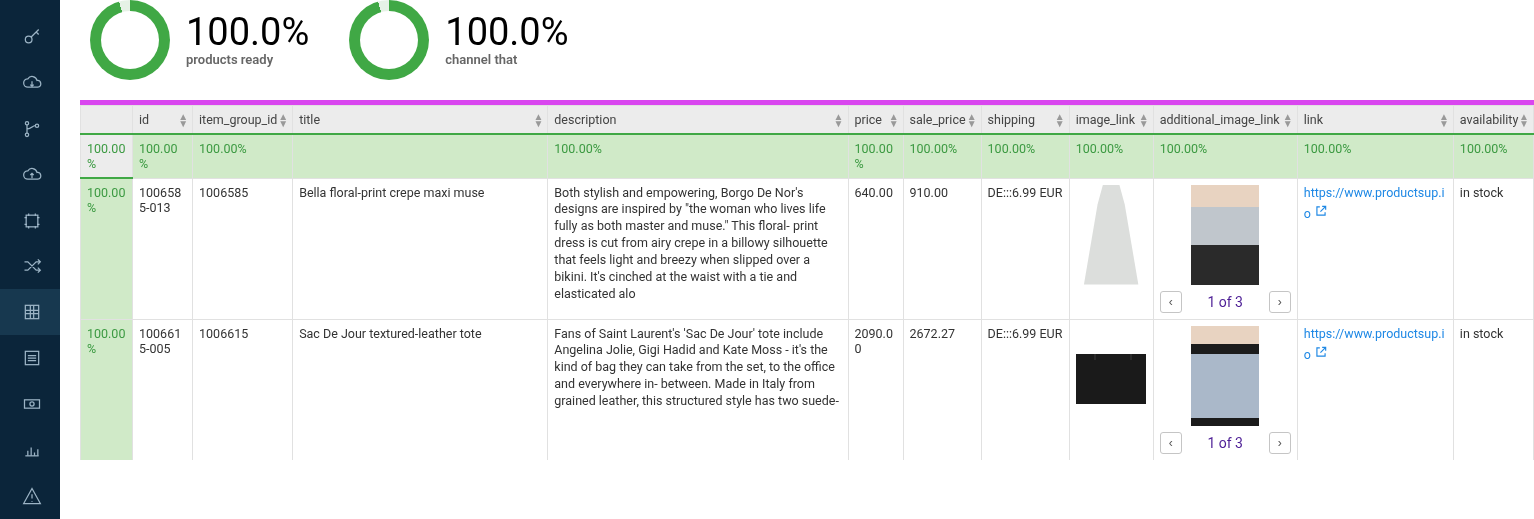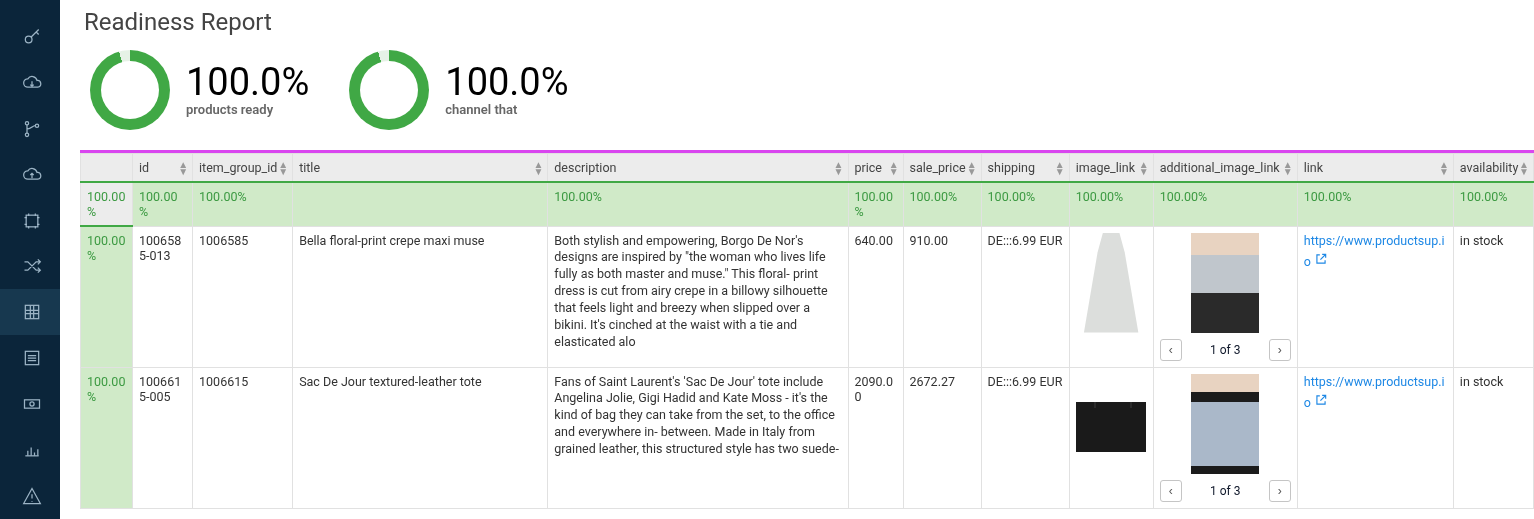--- a/index.html
+++ b/index.html
@@ -67,21 +67,21 @@
     font-weight: 400;
     color: #000000;
     line-height: 1;
   }
   .gauge-text .small {
     font-size: 13px;
     color: #666;
     font-weight: 600;
     margin-top: 1px;
   }
-  .table-wrap { border-top: 3px solid #d946ef; overflow-x: auto; overflow-y: auto; height: 360px; }
+  .table-wrap { border-top: 5px solid #d946ef; overflow-x: auto; overflow-y: auto; height: 360px; }
   table.grid { border-collapse: collapse; width: 100%; table-layout: fixed; }
   table.grid th, table.grid td {
     border: 1px solid #e1e1e1;
     padding: 6px 6px;
     text-align: left;
     vertical-align: top;
     font-size: 12.5px;
     word-wrap: break-word;
   }
   table.grid th {
@@ -163,21 +163,21 @@
     height: 22px;
     border: 1px solid #c5c5c5;
     background: #fff;
     border-radius: 3px;
     font-size: 12px;
     padding: 0;
     line-height: 1;
     cursor: pointer;
     color: #555;
   }
-  .pager span { font-size: 12px; color: #0f172a; }
+  .pager span { font-size: 14px; color: #4c1d95; }
 </style>
 </head>
 <body>
 
 <div class="layout">
   <div class="sidebar">
     <div class="side-icon">
       <svg viewBox="0 0 24 24">
           <circle cx="8" cy="15" r="4"></circle>
           <path d="M11 12 L20 3 M17 6 L20 9"></path>
@@ -240,21 +240,20 @@
     </div>
     <div class="side-icon">
       <svg viewBox="0 0 24 24">
           <path d="M12 3 2 21h20L12 3z"></path>
           <path d="M12 10v5M12 18v1"></path>
         </svg>
     </div>
   </div>
 
   <div class="main">
-    <div class="page-title">Readiness Report</div>
 
     <div class="gauges">
       <div class="gauge">
         <div class="gauge-ring"></div>
         <div class="gauge-text">
           <div class="big">100.0%</div>
           <div class="small">products ready</div>
         </div>
       </div>
       <div class="gauge">

